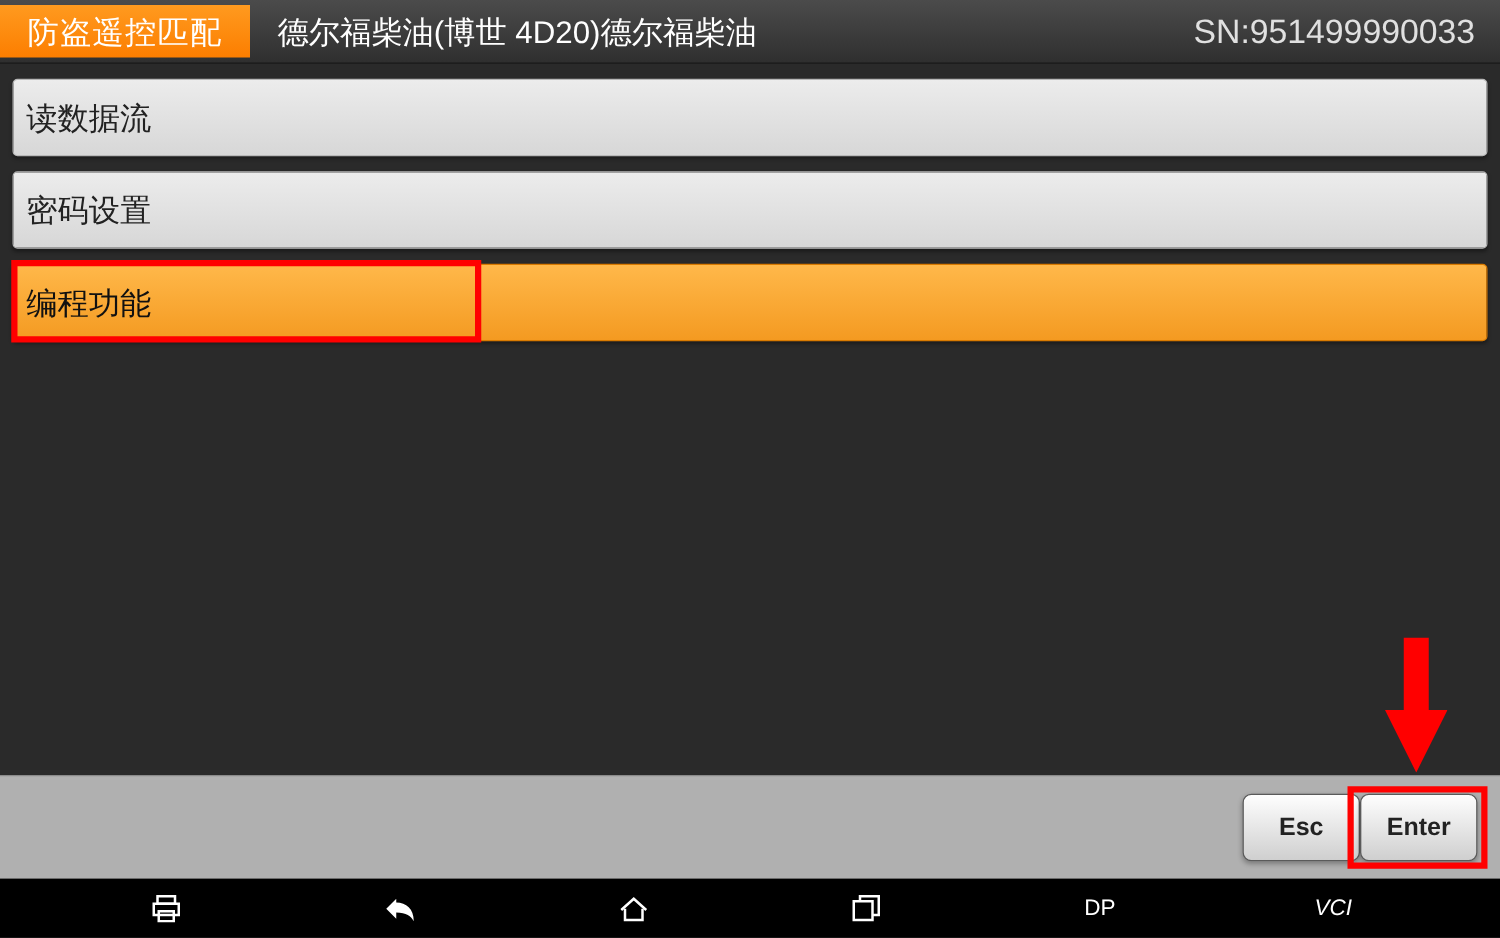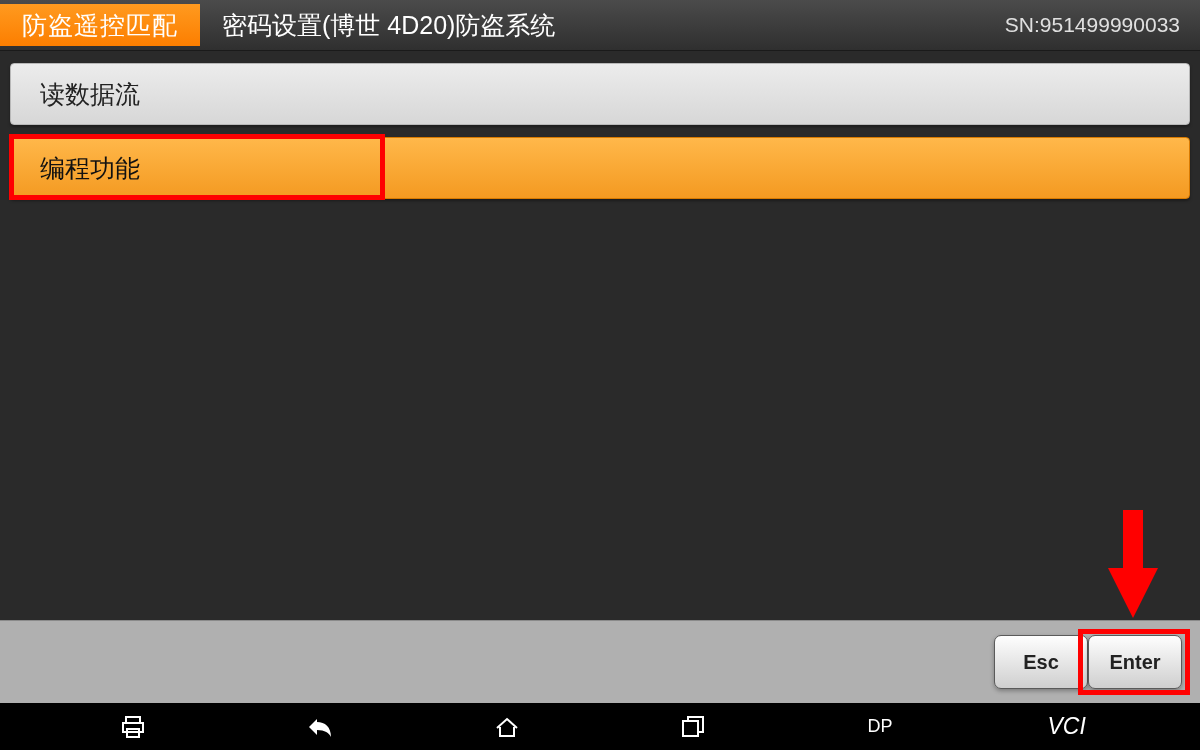--- a/index.html
+++ b/index.html
@@ -28,38 +28,38 @@
     letter-spacing: 1px;
   }
   .hdr-title {
     flex: 1;
     padding-left: 22px;
     color: #fff;
   }
   .hdr-sn {
     padding-right: 20px;
     color: #e0e0e0;
-    font-size: 21px;
+    font-size: 27px;
   }
 
   
   .menu {
     padding-top: 12px;
   }
   .menu-item {
     position: relative;
     margin: 0 10px 12px 10px;
     height: 62px;
     border-radius: 4px;
     border: 1px solid #b8b8b8;
     background: linear-gradient(to bottom, #ececec 0%, #d7d7d7 100%);
     display: flex; align-items: center;
     font-size: 25px;
     color: #222;
-    padding-left: 29px;
+    padding-left: 10px;
     box-sizing: border-box;
     box-shadow: 0 2px 3px rgba(0,0,0,0.35);
   }
   .menu-item.selected {
     background: linear-gradient(to bottom, #ffb84a 0%, #f49a21 100%);
     border-color: #d97a00;
     color: #111;
   }
   .highlight-box {
     position: absolute;
@@ -118,34 +118,37 @@
     align-items: center;
     justify-content: space-around;
     padding: 0 40px;
   }
   .nav-item {
     color: #fff;
     font-size: 18px;
     display: flex; align-items: center; justify-content: center;
     width: 70px; height: 47px;
   }
-  .nav-item.italic { font-style: italic; font-size: 23px; }
+  .nav-item.italic { font-style: italic; font-size: 18px; }
 </style>
 </head>
 <body>
 
 <div class="header">
   <div class="hdr-context">防盗遥控匹配</div>
-  <div class="hdr-title">密码设置(博世 4D20)防盗系统</div>
+  <div class="hdr-title">德尔福柴油(博世 4D20)德尔福柴油</div>
   <div class="hdr-sn">SN:951499990033</div>
 </div>
 
 <div class="menu">
   <div class="menu-item">
     <span>读数据流</span>
+  </div>
+  <div class="menu-item">
+    <span>密码设置</span>
   </div>
   <div class="menu-item selected">
     <span>编程功能</span>
     <div class="highlight-box"></div>
   </div>
 </div>
 
 <div class="footer">
   <div class="btn">Esc</div>
   <div class="btn">Enter</div>

